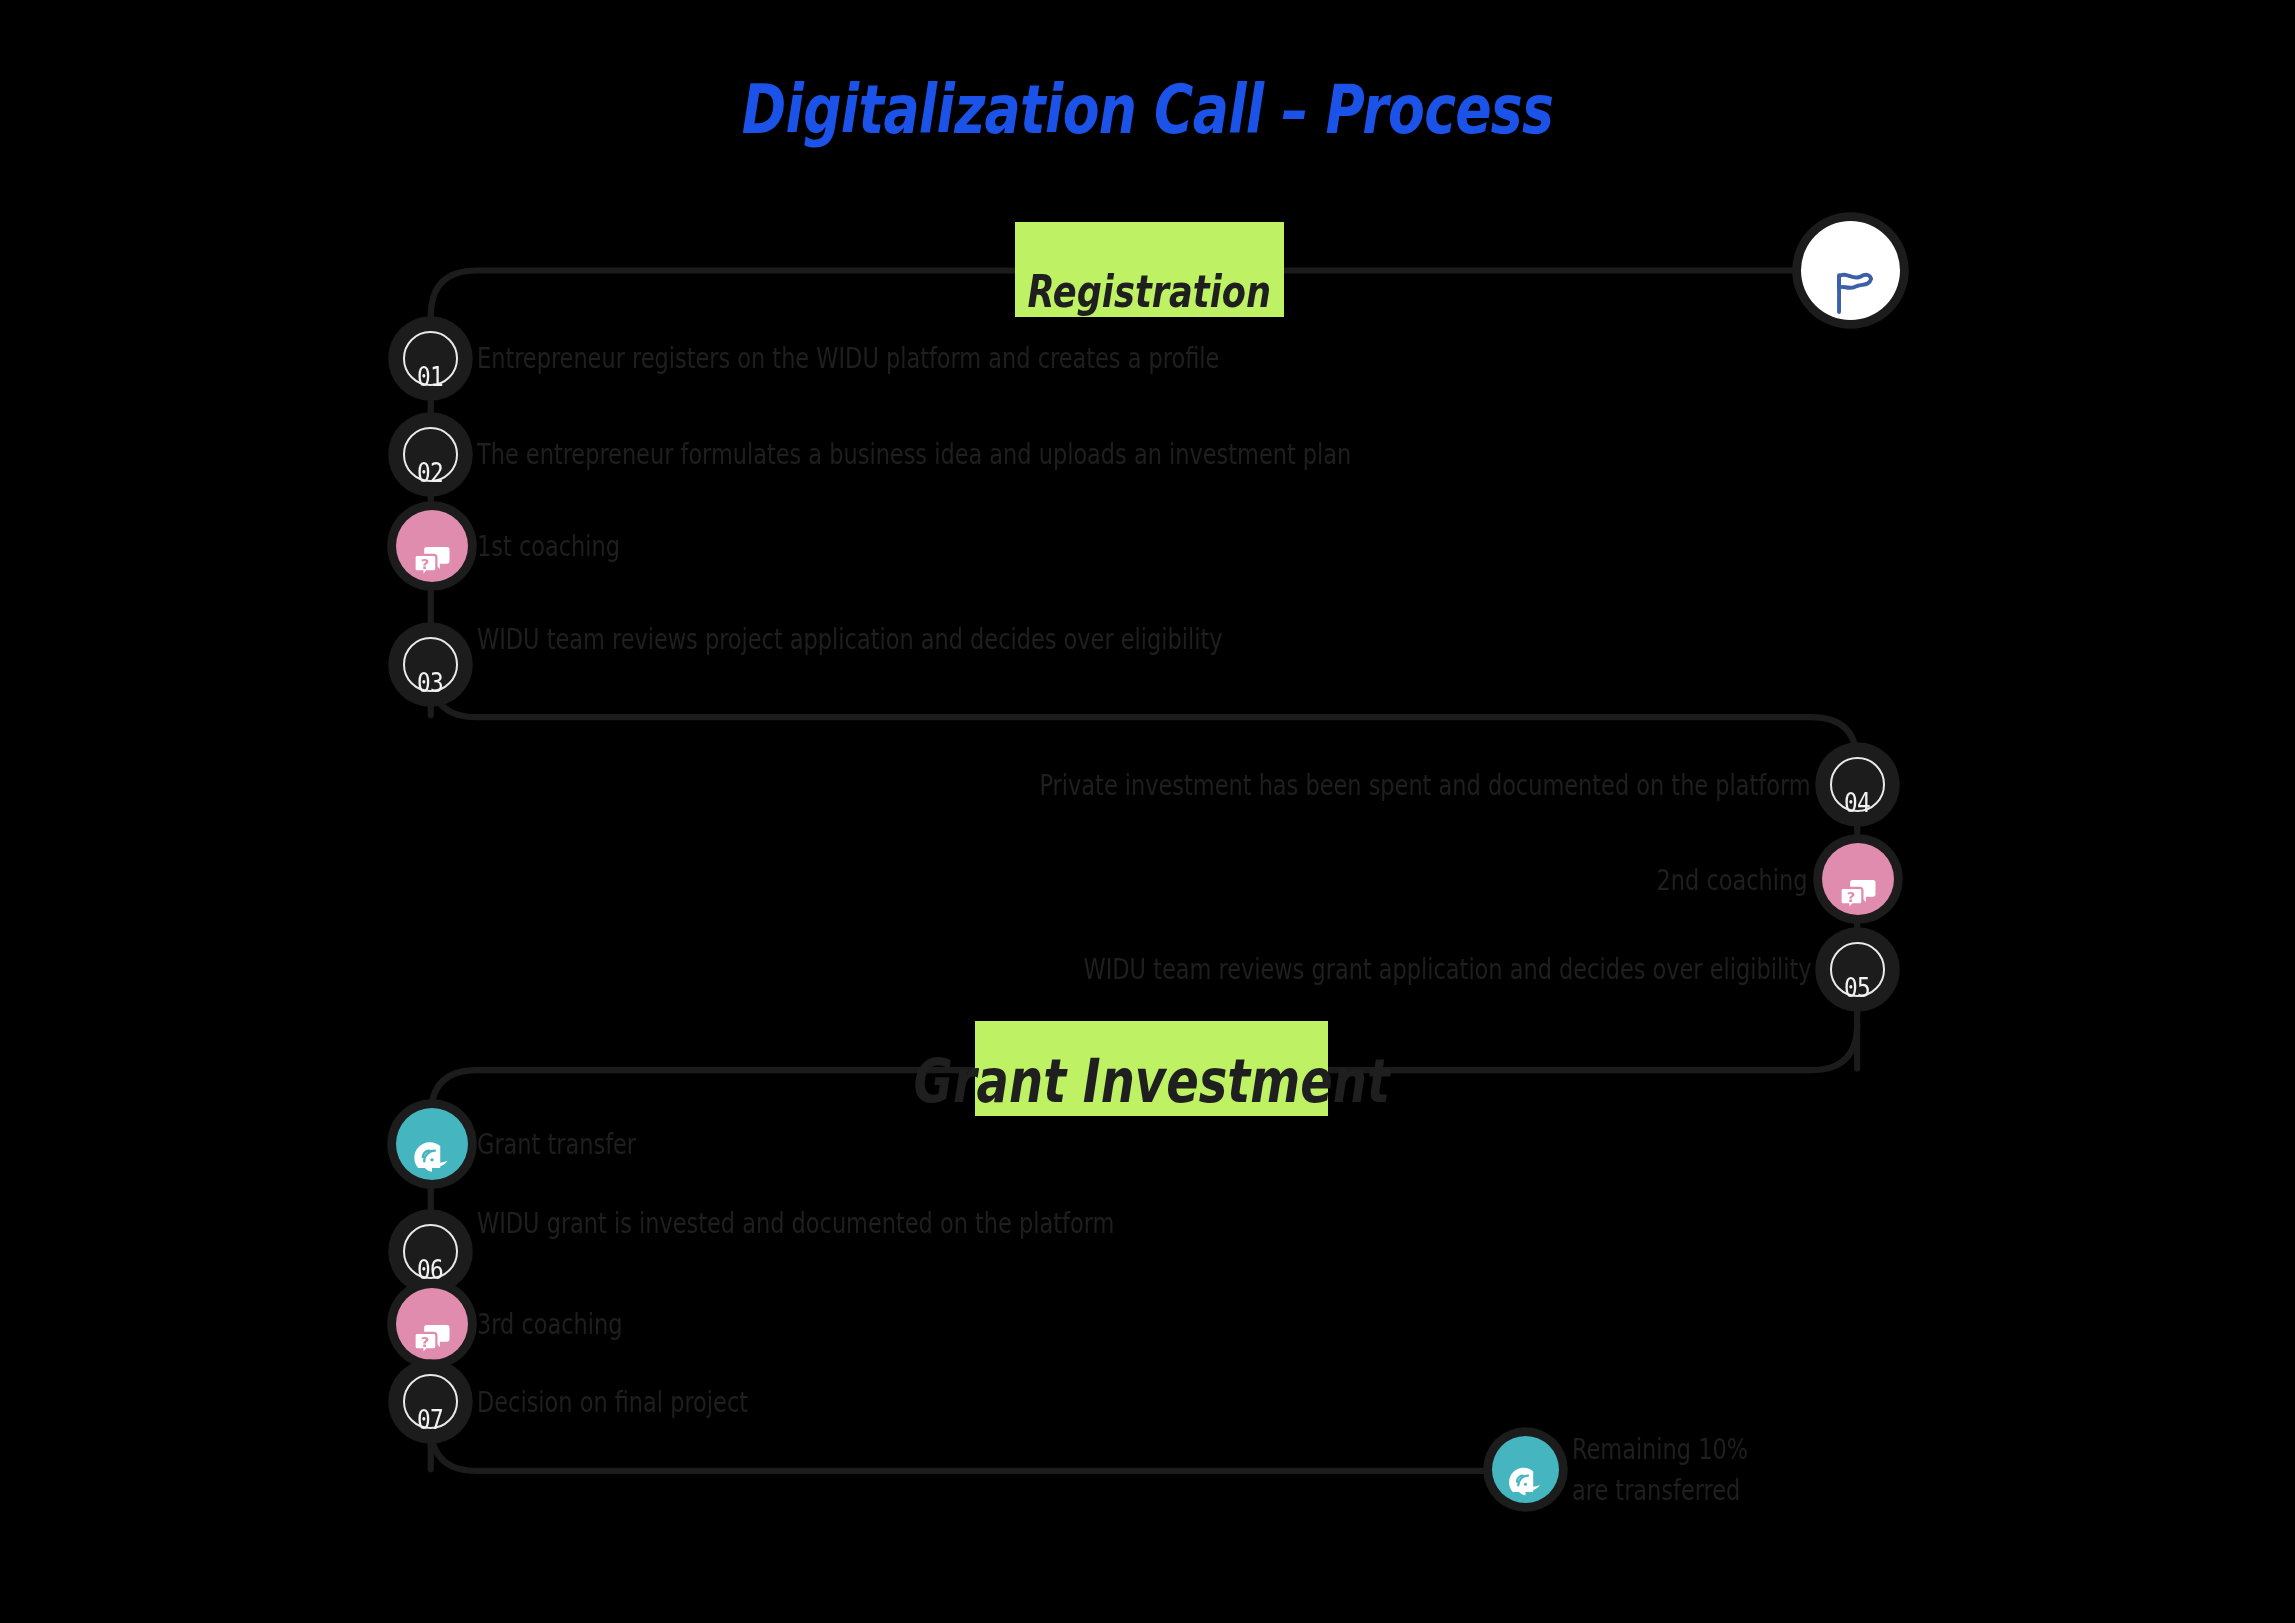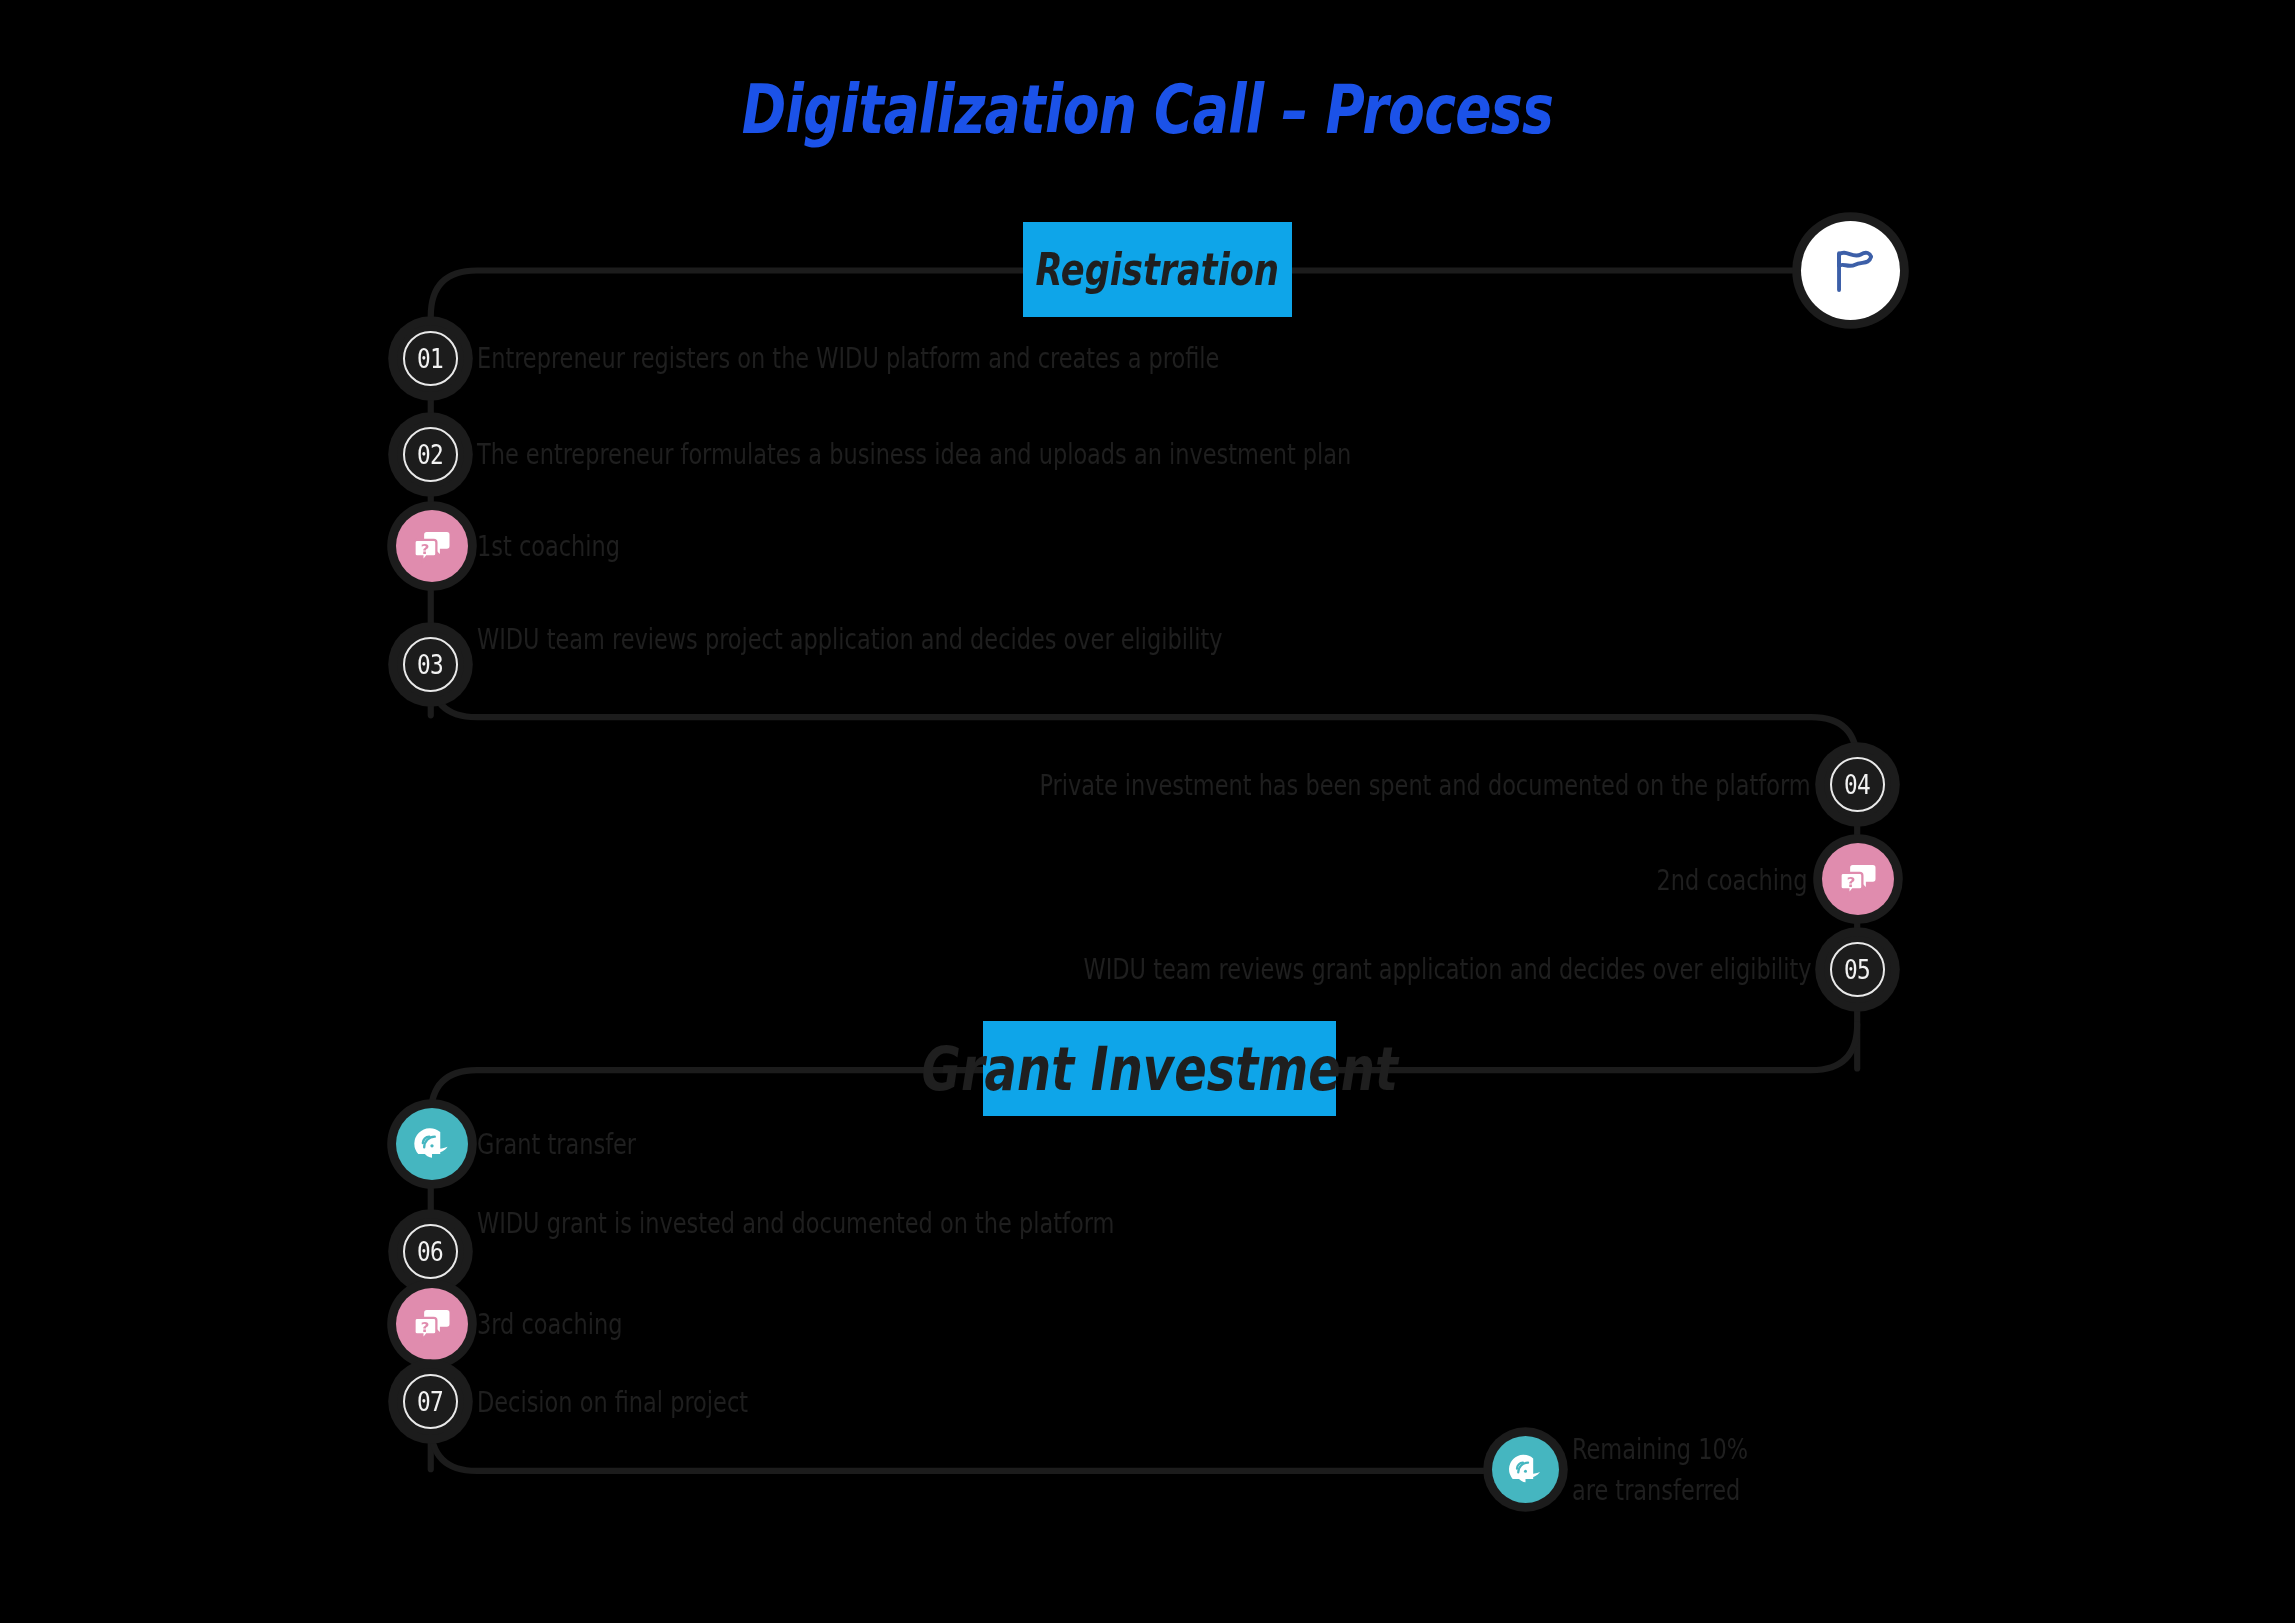--- a/index.html
+++ b/index.html
@@ -19,33 +19,32 @@
     color:#1b52e8;
     transform:scaleX(0.80);transform-origin:50% 50%;
     white-space:nowrap;
   }
 
   
   #pathlayer{position:absolute;top:0;left:0;width:2295px;height:1624px;}
 
   
   .sec-head{
-    position:absolute;background:#0ea5e9;
-    display:flex;align-items:center;justify-content:center;
+    position:absolute;background:#bef264;
+    display:flex;align-items:flex-end;justify-content:center;
     color:#1f1f1f;
     font-family:"DejaVu Sans",sans-serif;
     font-weight:bold;font-style:italic;
     transform-origin:50% 50%;
     white-space:nowrap;
-    margin-left:8px;
   }
   .sec-head span{display:block;transform:scaleX(0.80);transform-origin:50% 50%;}
 
   
-  .node{position:absolute;border-radius:50%;display:flex;align-items:center;justify-content:center;}
+  .node{position:absolute;border-radius:50%;display:flex;align-items:flex-end;justify-content:center;}
   .node.num{
     background:#1c1c1c;
     color:#f2f2f2;
     font-family:"DejaVu Sans Mono","Liberation Mono",monospace;
     font-size:26.5px;font-weight:normal;
     box-shadow:0 0 0 0 #000;
   }
   .node.num .ring{
     position:absolute;inset:6.2px;border-radius:50%;
     border:2.6px solid #e9e9e9;box-sizing:border-box;

